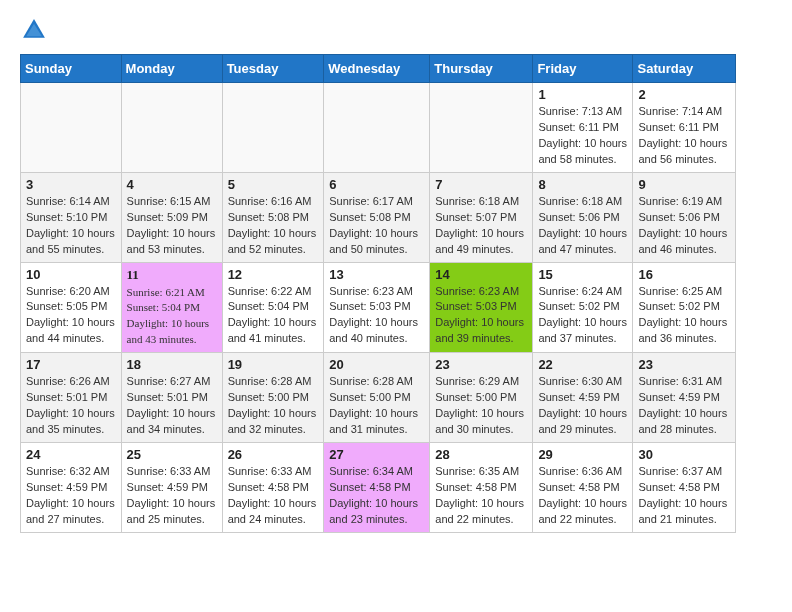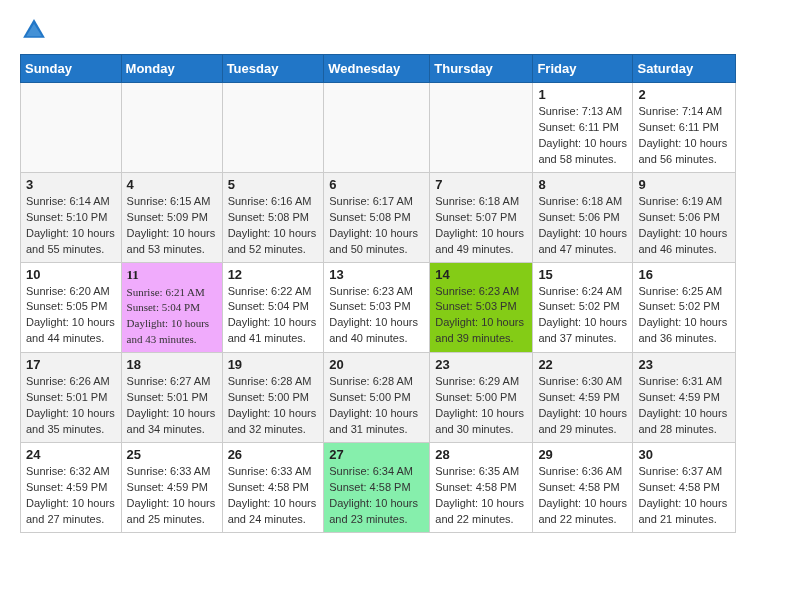--- a/index.html
+++ b/index.html
@@ -239,21 +239,21 @@
             <div class="day-info">Sunrise: 6:32 AM<br>Sunset: 4:59 PM<br>Daylight: 10 hours<br>and 27 minutes.</div>
           </td>
           <td style="background: rgb(255, 255, 255);">
             <div class="day-number">25</div>
             <div class="day-info">Sunrise: 6:33 AM<br>Sunset: 4:59 PM<br>Daylight: 10 hours<br>and 25 minutes.</div>
           </td>
           <td style="background: rgb(255, 255, 255);">
             <div class="day-number">26</div>
             <div class="day-info">Sunrise: 6:33 AM<br>Sunset: 4:58 PM<br>Daylight: 10 hours<br>and 24 minutes.</div>
           </td>
-          <td style="background: #86efac; margin-top: 36px;">
+          <td style="background: #f0abfc; margin-top: 36px;">
             <div class="day-number">27</div>
             <div class="day-info">Sunrise: 6:34 AM<br>Sunset: 4:58 PM<br>Daylight: 10 hours<br>and 23 minutes.</div>
           </td>
           <td style="background: rgb(255, 255, 255); margin-left: 48px;">
             <div class="day-number">28</div>
             <div class="day-info">Sunrise: 6:35 AM<br>Sunset: 4:58 PM<br>Daylight: 10 hours<br>and 22 minutes.</div>
           </td>
           <td style="background: rgb(255, 255, 255);">
             <div class="day-number">29</div>
             <div class="day-info">Sunrise: 6:36 AM<br>Sunset: 4:58 PM<br>Daylight: 10 hours<br>and 22 minutes.</div>

